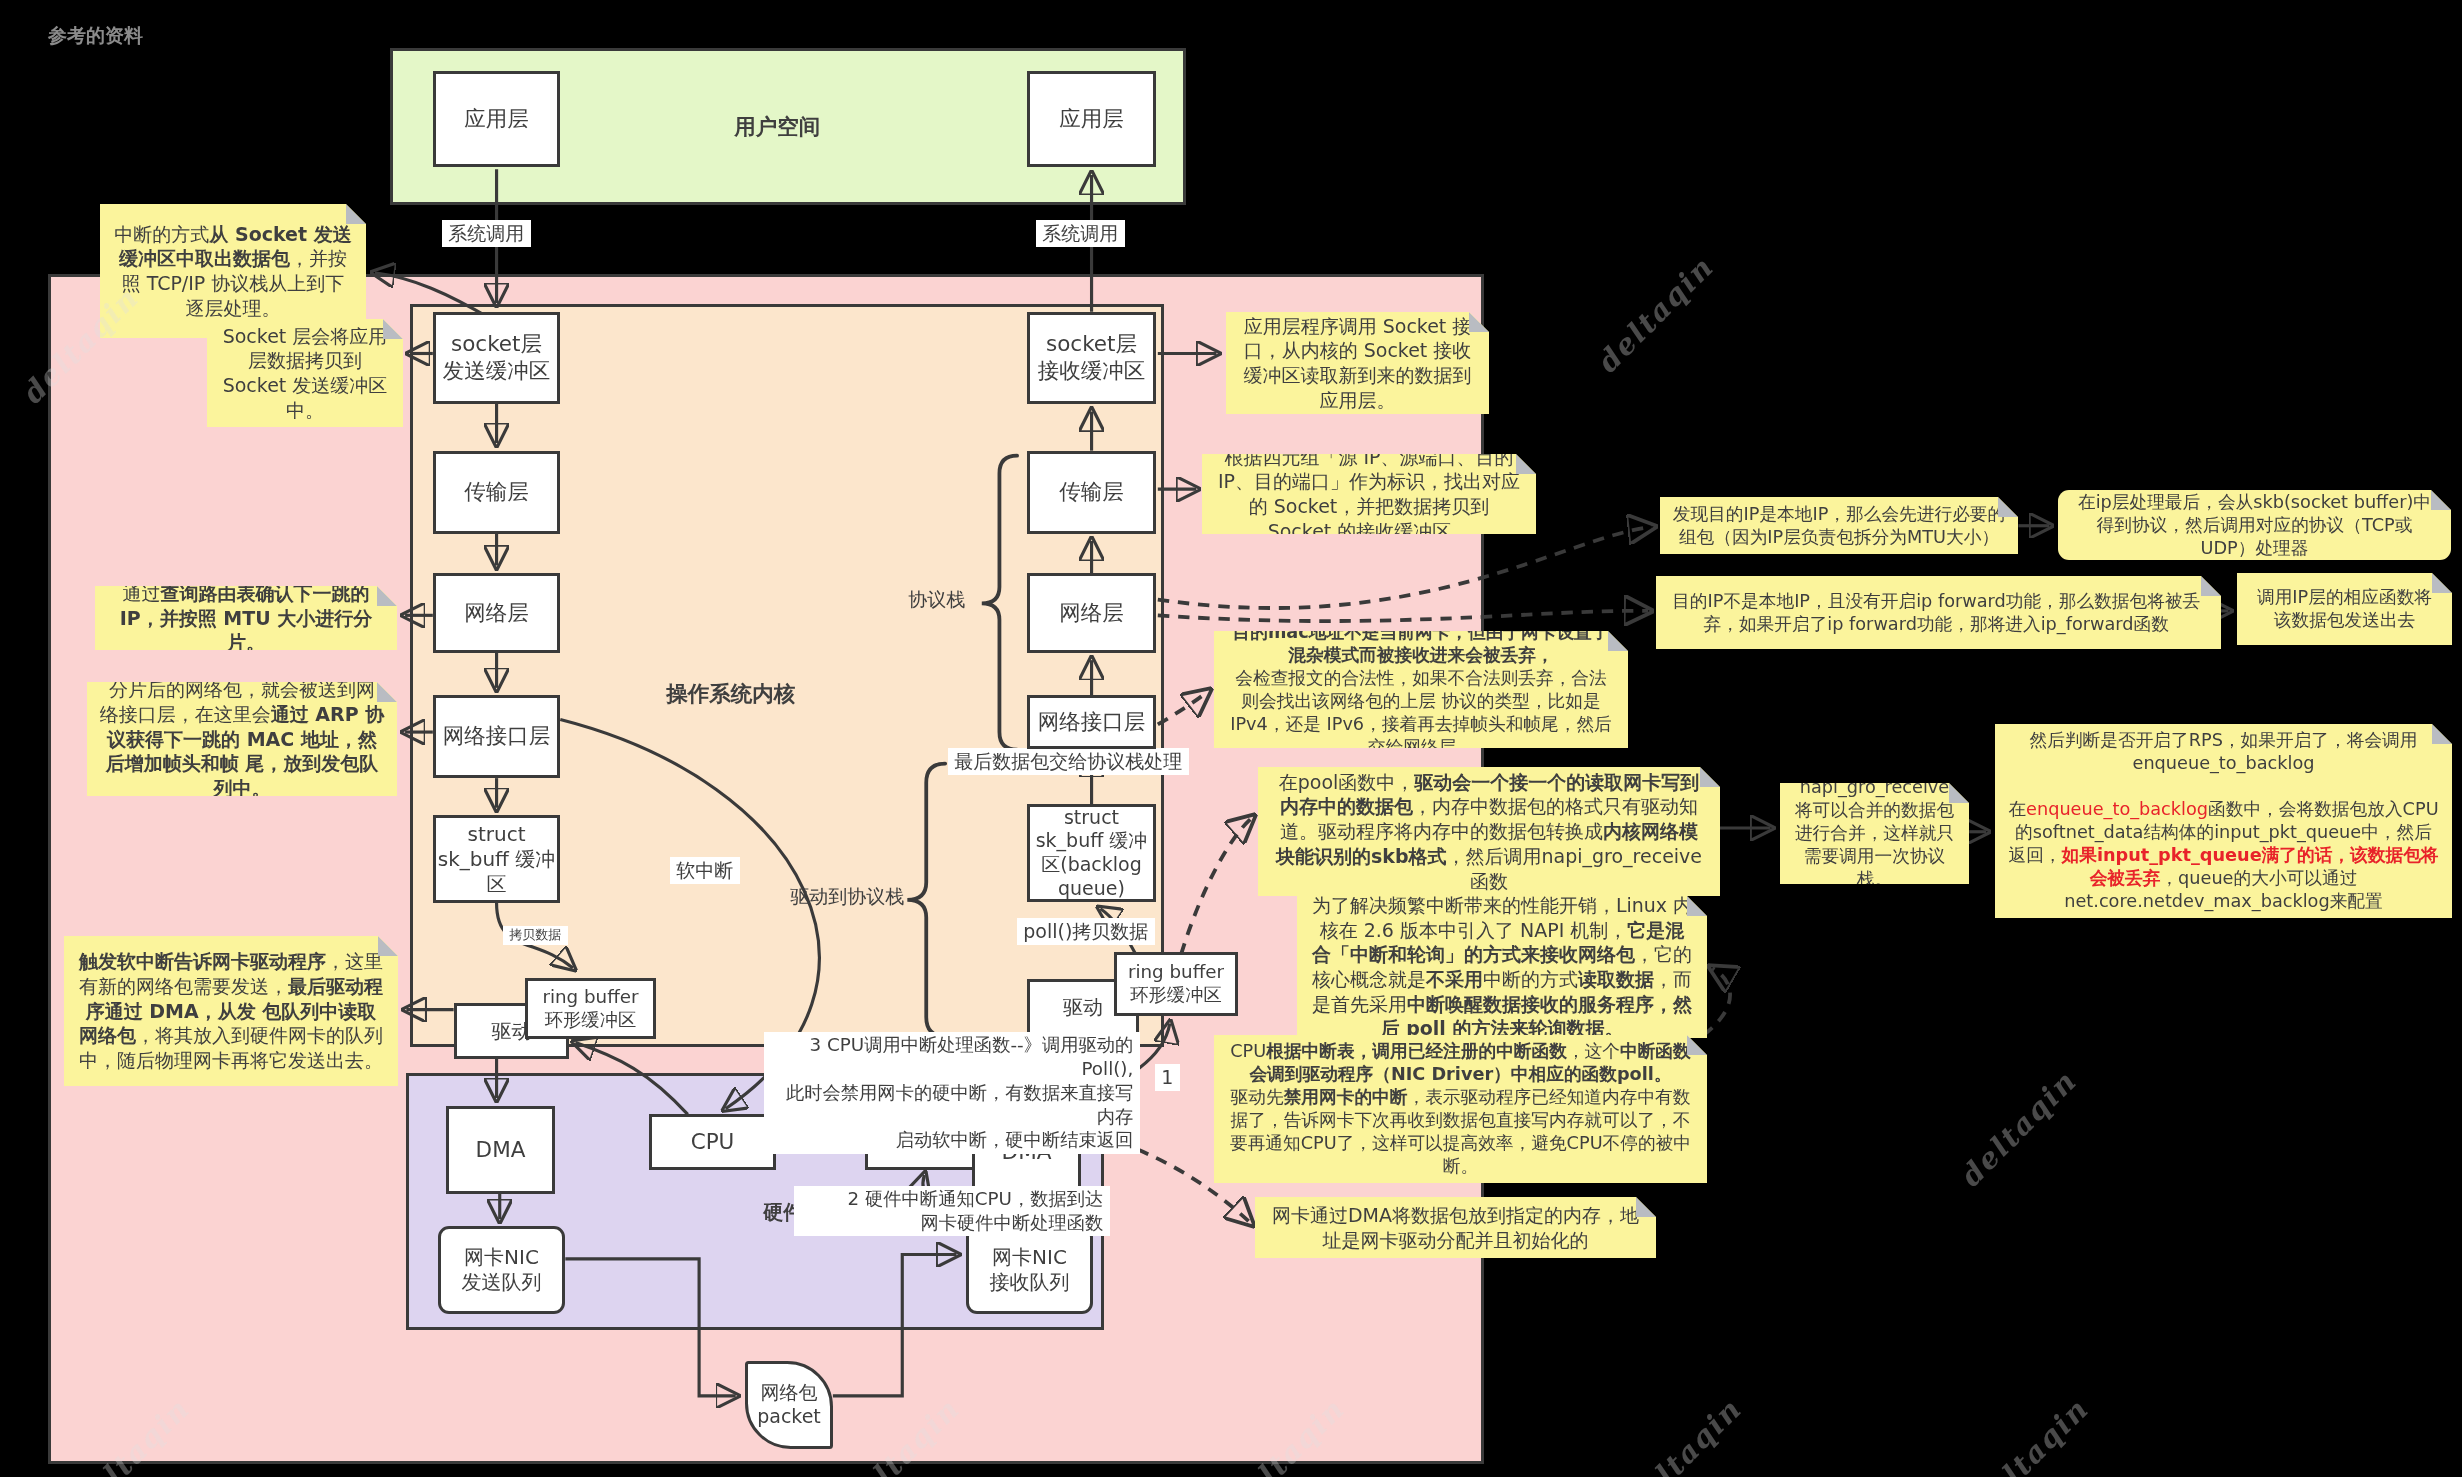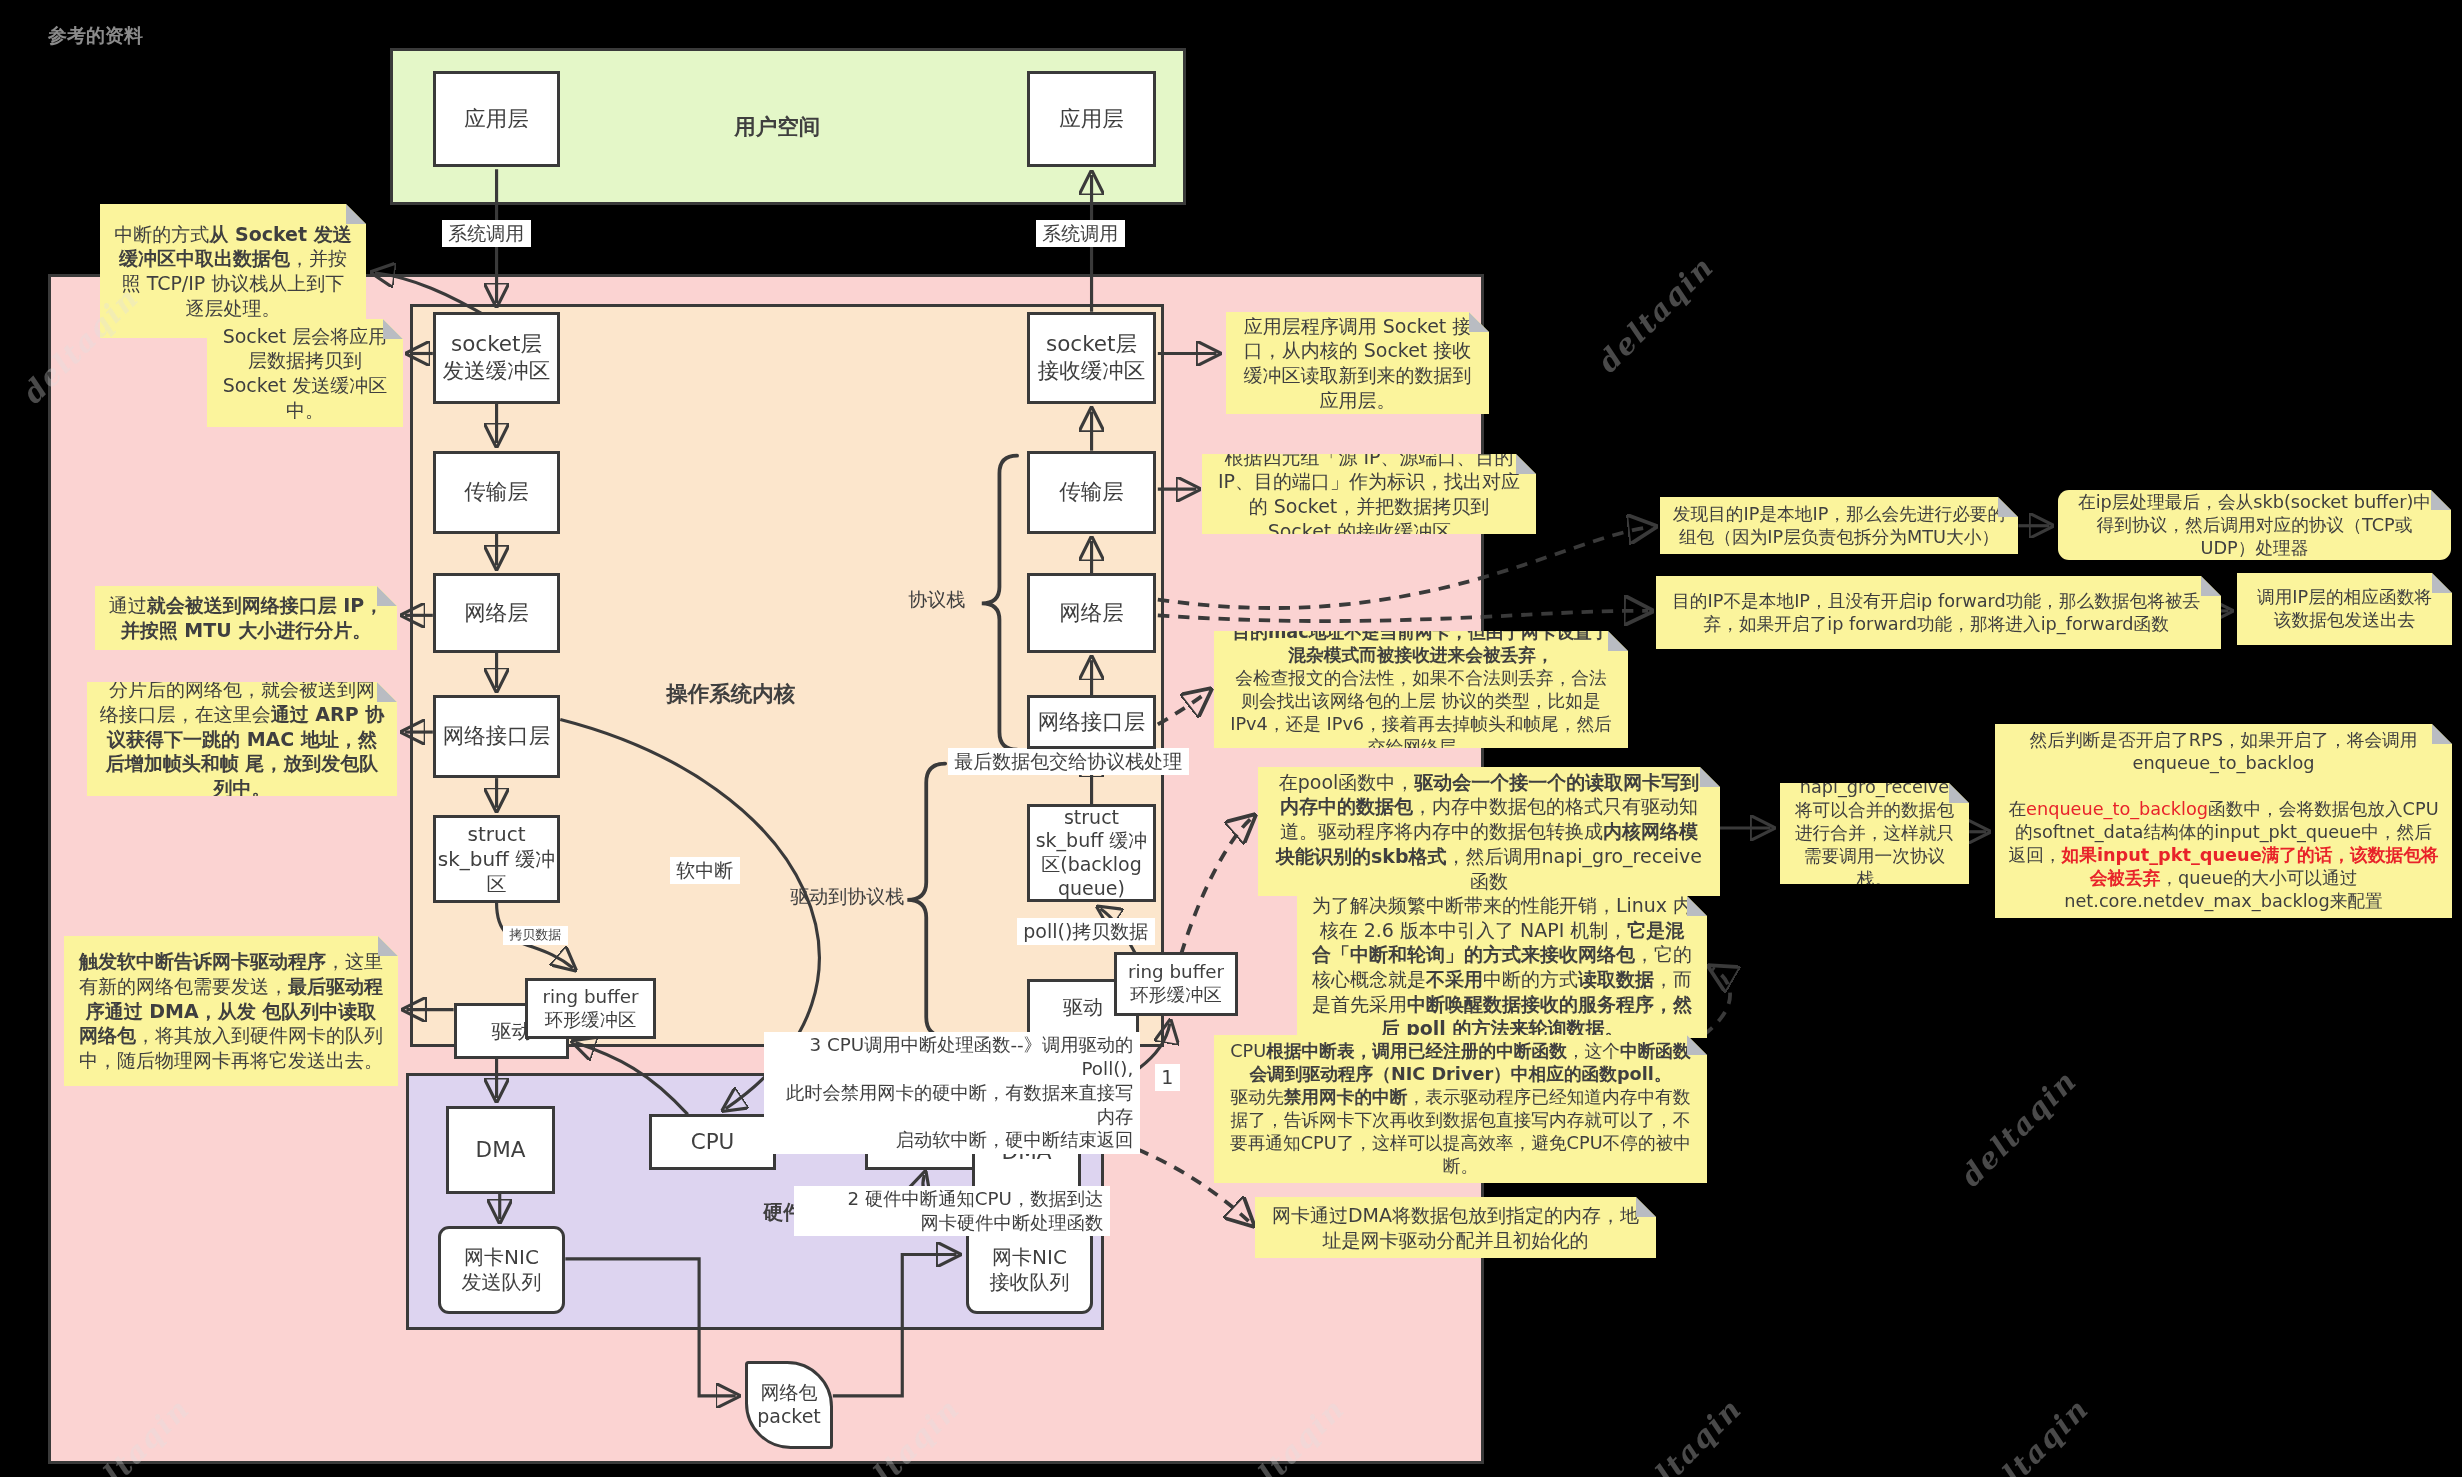--- a/index.html
+++ b/index.html
@@ -153,21 +153,21 @@
 此时会禁用网卡的硬中断，有数据来直接写内存
 启动软中断，硬中断结束返回</div>
 
   <div class="note" style="left:100px;top:204px;width:266px;height:134px;font-size:19px;">
     <span><span class="">中断的方式</span><span class="sb ">从 Socket 发送缓冲区中取出数据包</span><span class="">，并按照 TCP/IP 协议栈从上到下逐层处理。</span></span>
     </div>
   <div class="note" style="left:207px;top:319px;width:196px;height:108px;font-size:19px;">
     <span><span class="">Socket 层会将应用层数据拷贝到 Socket 发送缓冲区中。</span></span>
     </div>
   <div class="note" style="left:95px;top:586px;width:302px;height:64px;font-size:19px;">
-    <span><span class="">通过</span><span class="sb ">就会被送到网络接口层 IP，并按照 MTU 大小进行分片。</span></span>
+    <span><span class="">通过</span><span class="sb ">查询路由表确认下一跳的 IP，并按照 MTU 大小进行分片。</span></span>
     </div>
   <div class="note" style="left:87px;top:682px;width:310px;height:114px;font-size:19px;">
     <span><span class="">分片后的网络包，就会被送到网络接口层，在这里会</span><span class="sb ">通过 ARP 协议获得下一跳的 MAC 地址，然后增加帧头和帧 尾，放到发包队列中。</span></span>
     </div>
   <div class="note" style="left:64px;top:936px;width:334px;height:150px;font-size:19px;">
     <span><span class="sb ">触发软中断告诉网卡驱动程序</span><span class="">，这里有新的网络包需要发送，</span><span class="sb ">最后驱动程序通过 DMA，从发 包队列中读取网络包</span><span class="">，将其放入到硬件网卡的队列中，随后物理网卡再将它发送出去。</span></span>
     </div>
 
   <div class="note" style="left:1226px;top:312px;width:263px;height:102px;font-size:19px;">
     <span><span class="">应用层程序调用 Socket 接口，从内核的 Socket 接收缓冲区读取新到来的数据到应用层。</span></span>

